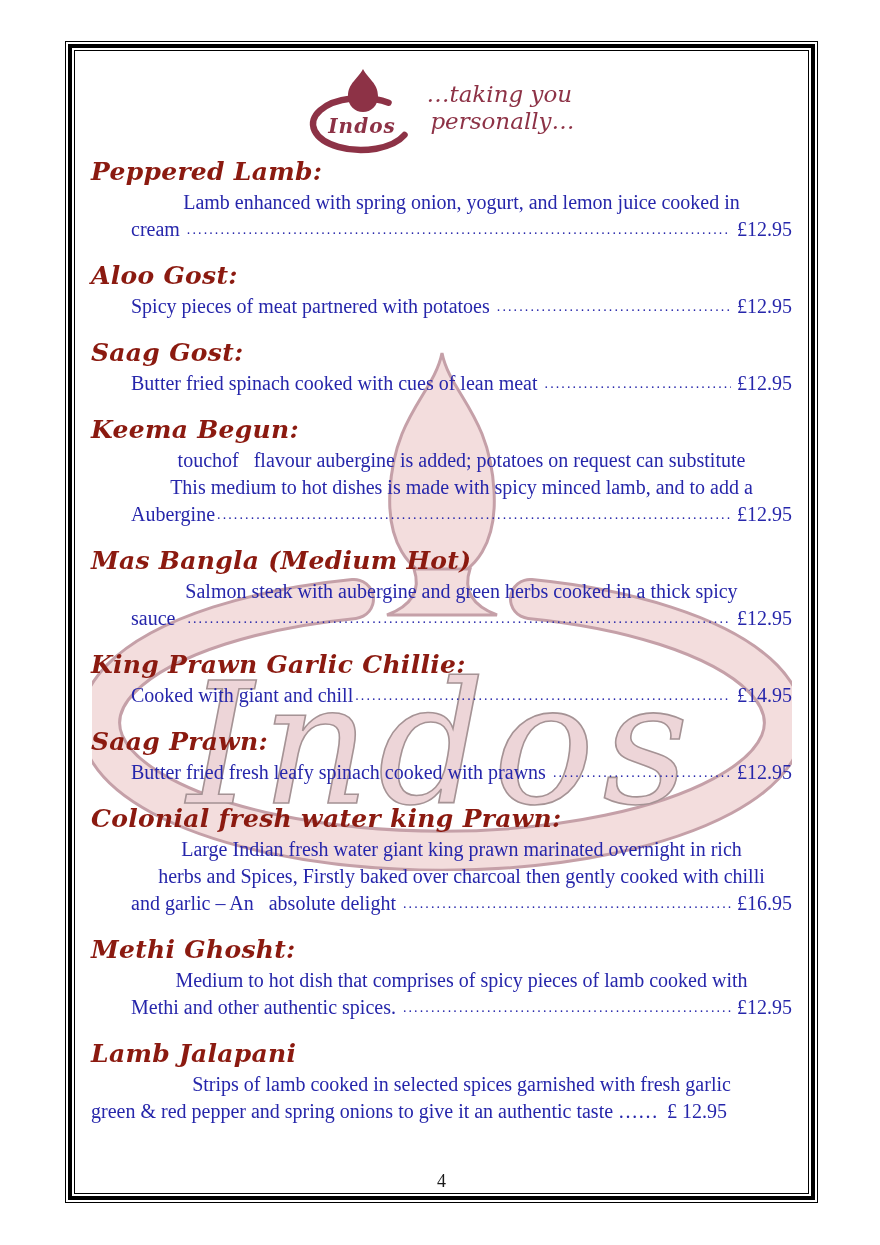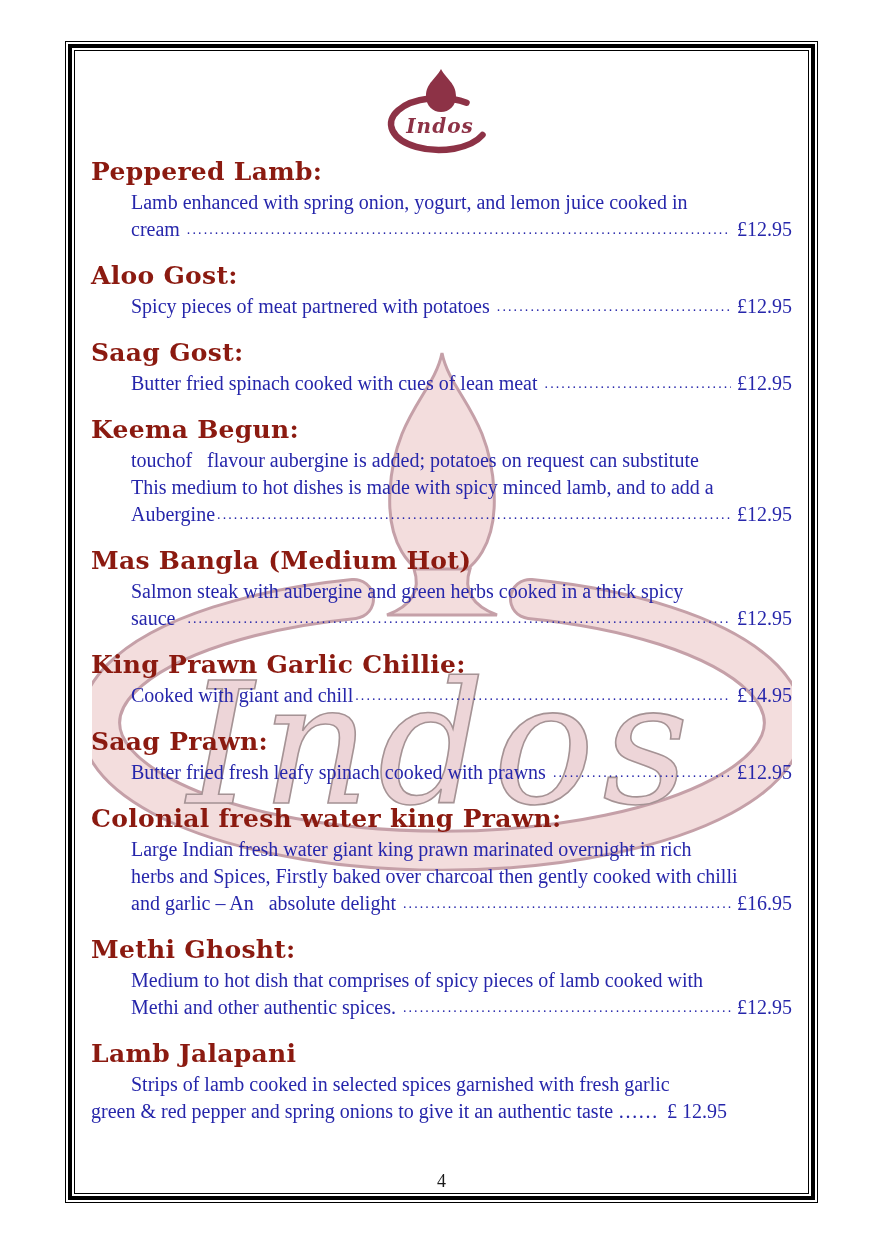--- a/index.html
+++ b/index.html
@@ -92,33 +92,34 @@
     line-height: 27px;
   }
   .tagline .t2 { padding-left: 4px; }
 
   
   .items { padding: 0 2px; }
   .item { margin-top: 16px; }
   .item:first-child { margin-top: 0; }
   .item-name {
     font-family: "DejaVu Serif", serif;
+    font-style: italic;
     font-weight: bold;
     font-size: 25px;
     line-height: 34px;
     color: var(--heading);
     letter-spacing: 0.3px;
   }
   .desc {
     margin-left: 40px;
     color: var(--body-text);
     font-size: 20px;
     line-height: 27px;
   }
-  .line { text-align: left; white-space: pre-wrap; }
+  .line { text-align: center; white-space: pre-wrap; }
   .leadline { display: flex; align-items: flex-end; }
   .leadname { flex: none; white-space: pre-wrap; }
   .dots {
     flex: 1 1 auto;
     overflow: hidden;
     white-space: nowrap;
     font-size: 14px;
     letter-spacing: 2.1px;
     margin: 0 2px;
   }
@@ -168,20 +169,24 @@
           <header class="logo-row">
             <svg class="logo-svg" viewBox="0 0 112 90" aria-hidden="true">
               <path class="logo-ring" d="M 96.5 68 A 48 26 0 1 1 80.5 35.7"></path>
               <path class="logo-dome" d="M55,2
                 C60,12 70,16 70,29
                 C70,39 63,45 55,45
                 C47,45 40,39 40,29
                 C40,16 50,12 55,2 Z"></path>
               <text class="logo-brand-text" x="54" y="66" font-size="20" text-anchor="middle">Indos</text>
             </svg>
+            <div class="tagline">
+              <div class="t1">…taking you</div>
+              <div class="t2">personally…</div>
+            </div>
           </header>
 
           <main class="items">
               <section class="item">
                 <h2 class="item-name">Peppered Lamb:</h2>
                 <div class="desc">
                   <div class="line">Lamb enhanced with spring onion, yogurt, and lemon juice cooked in</div>
                   <div class="leadline">
                     <span class="leadname">cream </span>
                     <span class="dots">....................................................................................................................................................................................................................................................................</span>

